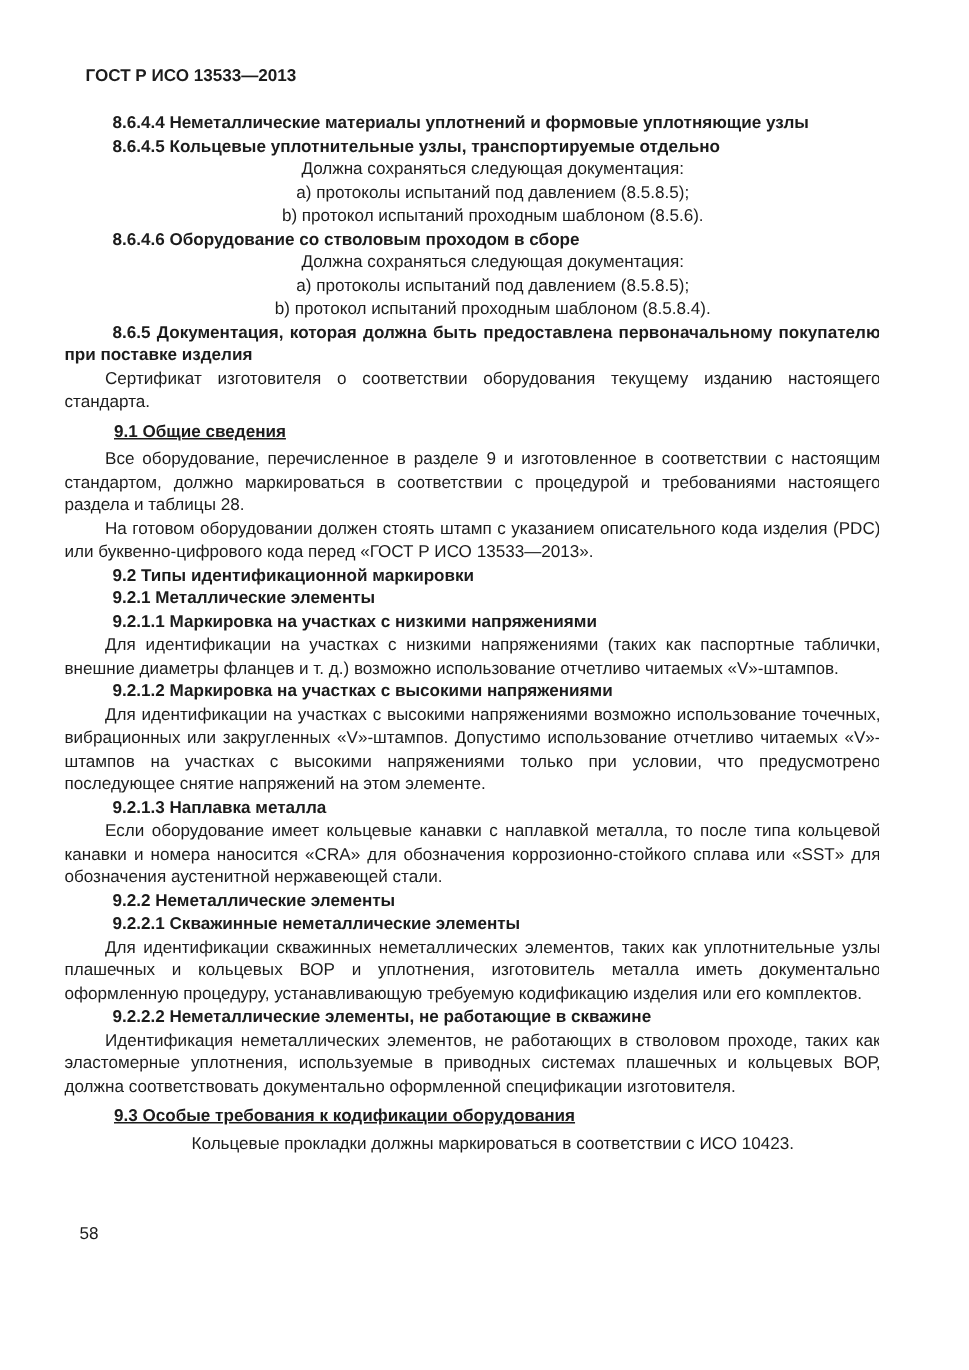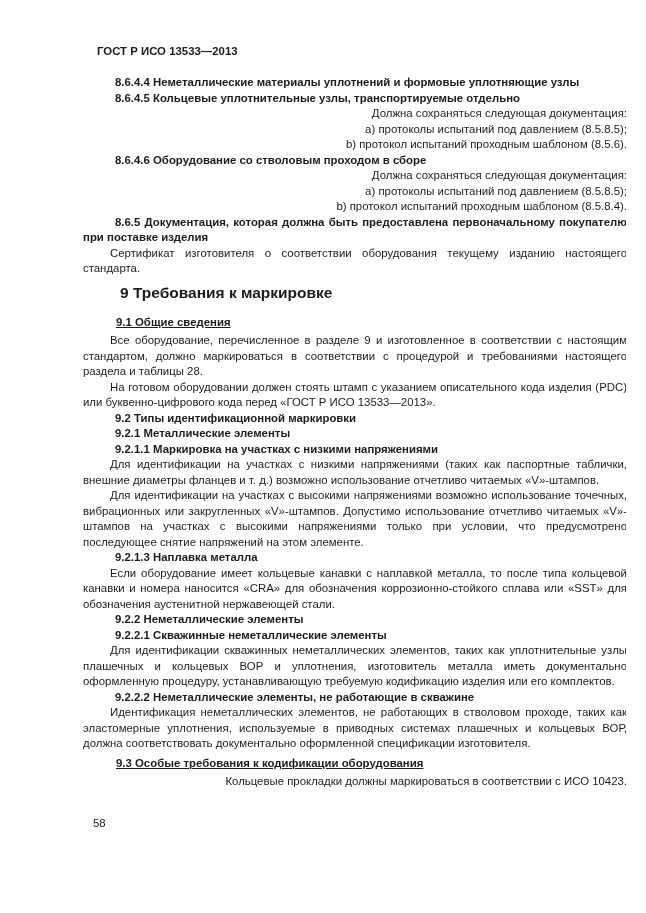--- a/index.html
+++ b/index.html
@@ -11,21 +11,20 @@
     position: relative;
     width: 586px;
     height: 913px;
     background: #ffffff;
     color: #1c1c1c;
     font-family: "Liberation Sans", sans-serif;
     font-size: 11.4px;
     line-height: 15.5px;
     box-sizing: border-box;
     overflow: hidden;
-    margin-left: 40px;
   }
   .running-header {
     position: absolute;
     top: 44px;
     left: 57px;
     font-weight: bold;
     font-size: 11.4px;
     white-space: nowrap;
   }
   .body-col {
@@ -37,21 +36,21 @@
   .para {
     margin: 0;
     text-indent: 27px;
     text-align: justify;
     hyphens: auto;
     -webkit-hyphens: auto;
   }
   .item {
     margin: 0;
     text-indent: 27px;
-    text-align: right;
+    text-align: center;
   }
   .head {
     margin: 0;
     font-weight: bold;
     text-indent: 32px;
     text-align: justify;
   }
   .chapter {
     margin: 6px 0 13px 0;
     padding-left: 37px;
@@ -86,28 +85,28 @@
     <p class="head">8.6.4.5 Кольцевые уплотнительные узлы, транспортируемые отдельно</p>
     <p class="item">Должна сохраняться следующая документация:</p>
     <p class="item">a) протоколы испытаний под давлением (8.5.8.5);</p>
     <p class="item">b) протокол испытаний проходным шаблоном (8.5.6).</p>
     <p class="head">8.6.4.6 Оборудование со стволовым проходом в сборе</p>
     <p class="item">Должна сохраняться следующая документация:</p>
     <p class="item">a) протоколы испытаний под давлением (8.5.8.5);</p>
     <p class="item">b) протокол испытаний проходным шаблоном (8.5.8.4).</p>
     <p class="head">8.6.5 Документация, которая должна быть предоставлена первоначальному покупателю при поставке изделия</p>
     <p class="para">Сертификат изготовителя о соответствии оборудования текущему изданию настоящего стандарта.</p>
-    <h2 class="chapter">9 Требования к маркировке</h2>
     <h3 class="subhead">9.1 Общие сведения</h3>
     <p class="para">Все оборудование, перечисленное в разделе 9 и изготовленное в соответствии с настоящим стандартом, должно маркироваться в соответствии с процедурой и требованиями настоящего раздела и таблицы 28.</p>
     <p class="para">На готовом оборудовании должен стоять штамп с указанием описательного кода изделия (PDC) или буквенно-цифрового кода перед «ГОСТ Р ИСО 13533—2013».</p>
     <p class="head">9.2 Типы идентификационной маркировки</p>
     <p class="head">9.2.1 Металлические элементы</p>
     <p class="head">9.2.1.1 Маркировка на участках с низкими напряжениями</p>
     <p class="para">Для идентификации на участках с низкими напряжениями (таких как паспортные таблички, внешние диаметры фланцев и т. д.) возможно использование отчетливо читаемых «V»-штампов.</p>
+    <p class="head">9.2.1.2 Маркировка на участках с высокими напряжениями</p>
     <p class="para">Для идентификации на участках с высокими напряжениями возможно использование точечных, вибрационных или закругленных «V»-штампов. Допустимо использование отчетливо читаемых «V»-штампов на участках с высокими напряжениями только при условии, что предусмотрено последующее снятие напряжений на этом элементе.</p>
     <p class="head">9.2.1.3 Наплавка металла</p>
     <p class="para">Если оборудование имеет кольцевые канавки с наплавкой металла, то после типа кольцевой канавки и номера наносится «CRA» для обозначения коррозионно-стойкого сплава или «SST» для обозначения аустенитной нержавеющей стали.</p>
     <p class="head">9.2.2 Неметаллические элементы</p>
     <p class="head">9.2.2.1 Скважинные неметаллические элементы</p>
     <p class="para">Для идентификации скважинных неметаллических элементов, таких как уплотнительные узлы плашечных и кольцевых ВОР и уплотнения, изготовитель металла иметь документально оформленную процедуру, устанавливающую требуемую кодификацию изделия или его комплектов.</p>
     <p class="head">9.2.2.2 Неметаллические элементы, не работающие в скважине</p>
     <p class="para">Идентификация неметаллических элементов, не работающих в стволовом проходе, таких как эластомерные уплотнения, используемые в приводных системах плашечных и кольцевых ВОР, должна соответствовать документально оформленной спецификации изготовителя.</p>
     <h3 class="subhead">9.3 Особые требования к кодификации оборудования</h3>
     <p class="item">Кольцевые прокладки должны маркироваться в соответствии с ИСО 10423.</p>

